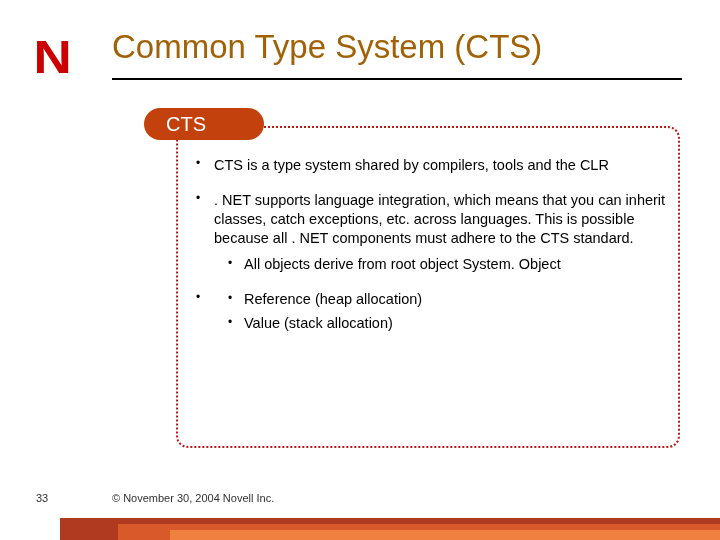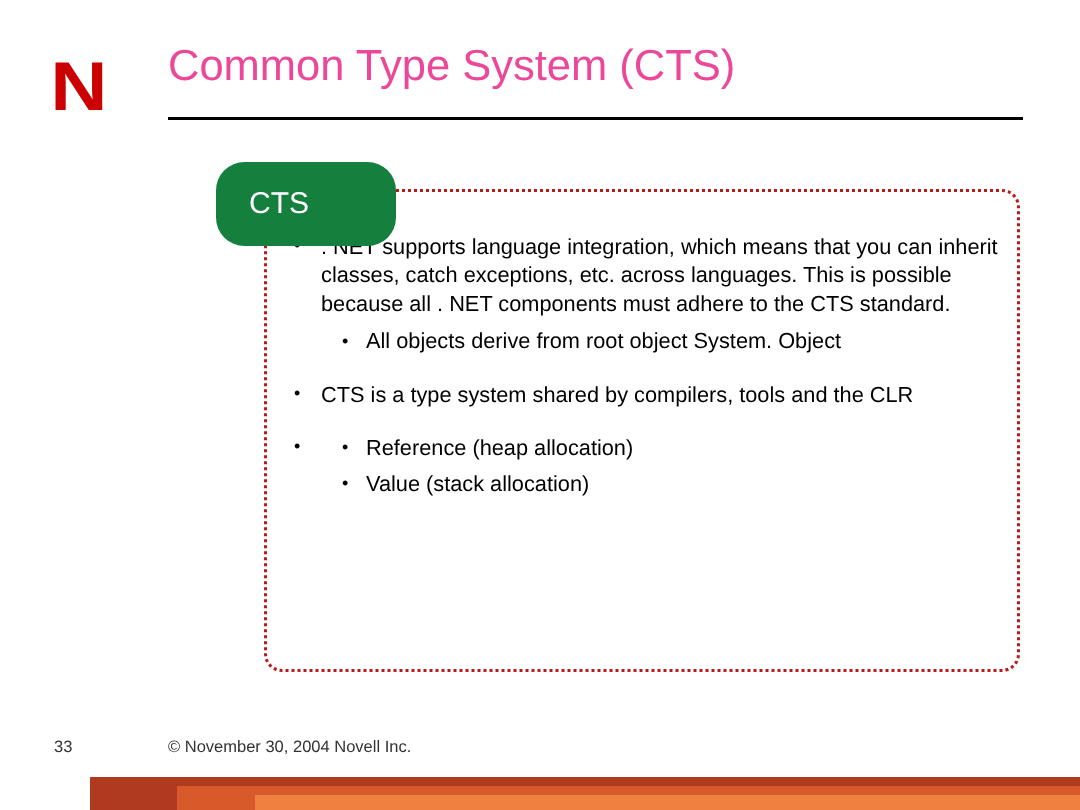--- a/index.html
+++ b/index.html
@@ -11,32 +11,32 @@
     position: absolute; left: 36px; top: 30px;
     font-family: Arial, Helvetica, sans-serif;
     font-weight: 900; font-size: 46px; color: #cc0000;
     letter-spacing: 0px;
     transform: scaleX(1.15);
   }
 
   .title {
     position: absolute; left: 112px; top: 28px;
     font-family: Verdana, Geneva, sans-serif;
-    font-size: 29px; color: #ec4899; font-weight: 400;
+    font-size: 33px; color: #a16207; font-weight: 400;
   }
 
   .hr {
     position: absolute; left: 112px; top: 78px;
     width: 570px; height: 2px; background: #000;
   }
 
   .badge {
     position: absolute; left: 144px; top: 108px;
-    width: 120px; height: 56px;
-    background: #15803d; border-radius: 19px;
+    width: 120px; height: 32px;
+    background: #c2410c; border-radius: 19px;
     color: #fff; font-size: 20px; font-family: Verdana, sans-serif;
     display: flex; align-items: center; padding-left: 22px;
     z-index: 2;
   }
 
   .box {
     position: absolute; left: 176px; top: 126px;
     width: 504px; height: 322px;
     border: 2px dotted #ba1a1a;
     border-radius: 12px;
@@ -109,27 +109,27 @@
 
   <div class="hr"></div>
 
   <div class="badge">CTS</div>
 
   <div class="box"></div>
 
   <div class="content">
     <ul class="bullets">
       <li>
+        <span>CTS is a type system shared by compilers, tools and the CLR</span>
+      </li>
+      <li>
         <span>. NET supports language integration, which means that you can inherit classes, catch exceptions, etc. across languages. This is possible because all . NET components must adhere to the CTS standard.</span>
         <ul class="sub">
           <li>All objects derive from root object System. Object</li>
         </ul>
-      </li>
-      <li>
-        <span>CTS is a type system shared by compilers, tools and the CLR</span>
       </li>
       <li>
         <ul class="sub">
           <li>Reference (heap allocation)</li>
           <li>Value (stack allocation)</li>
         </ul>
       </li>
     </ul>
   </div>
 

